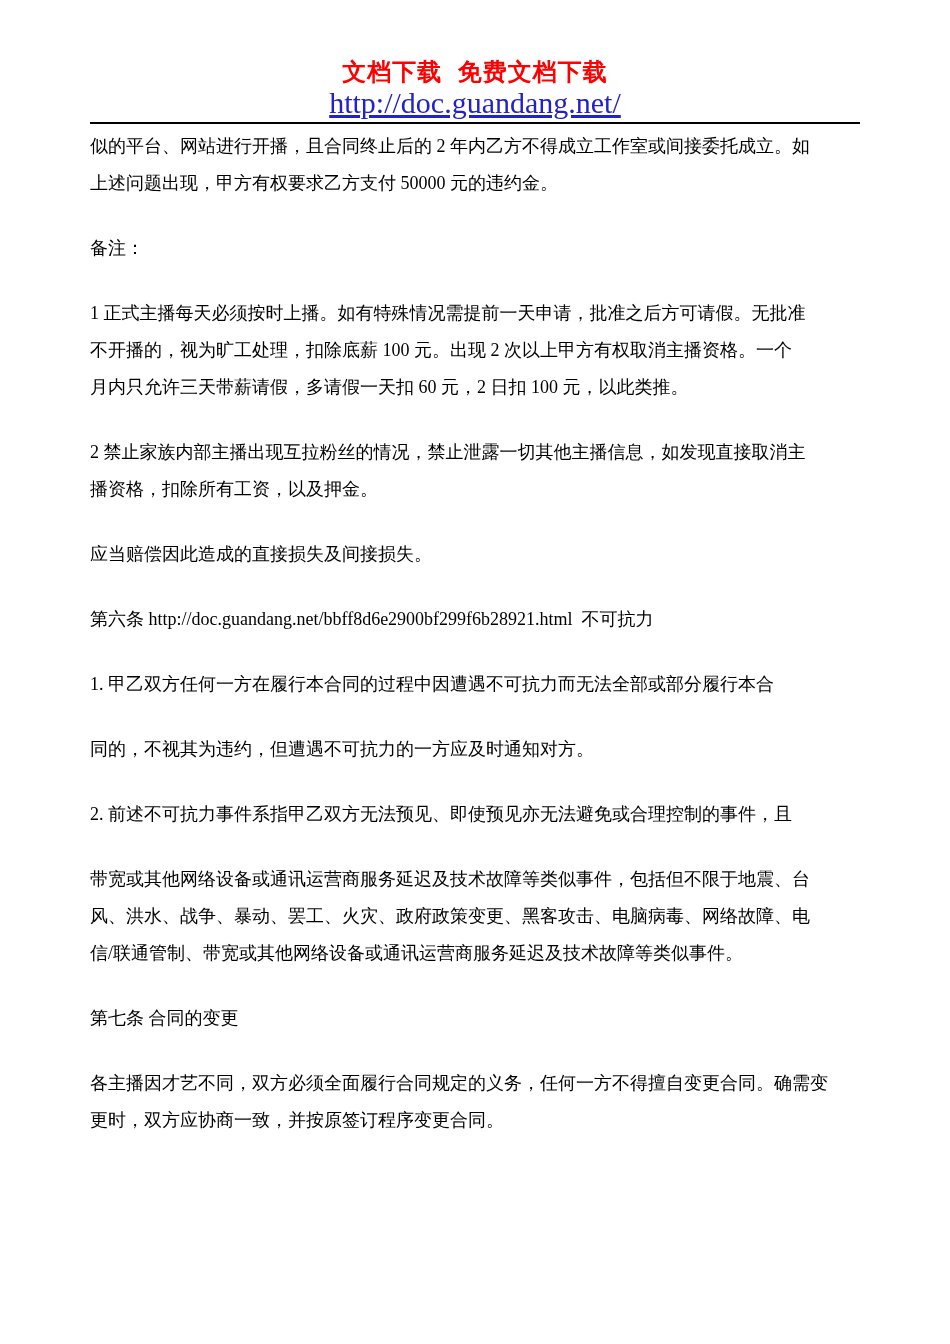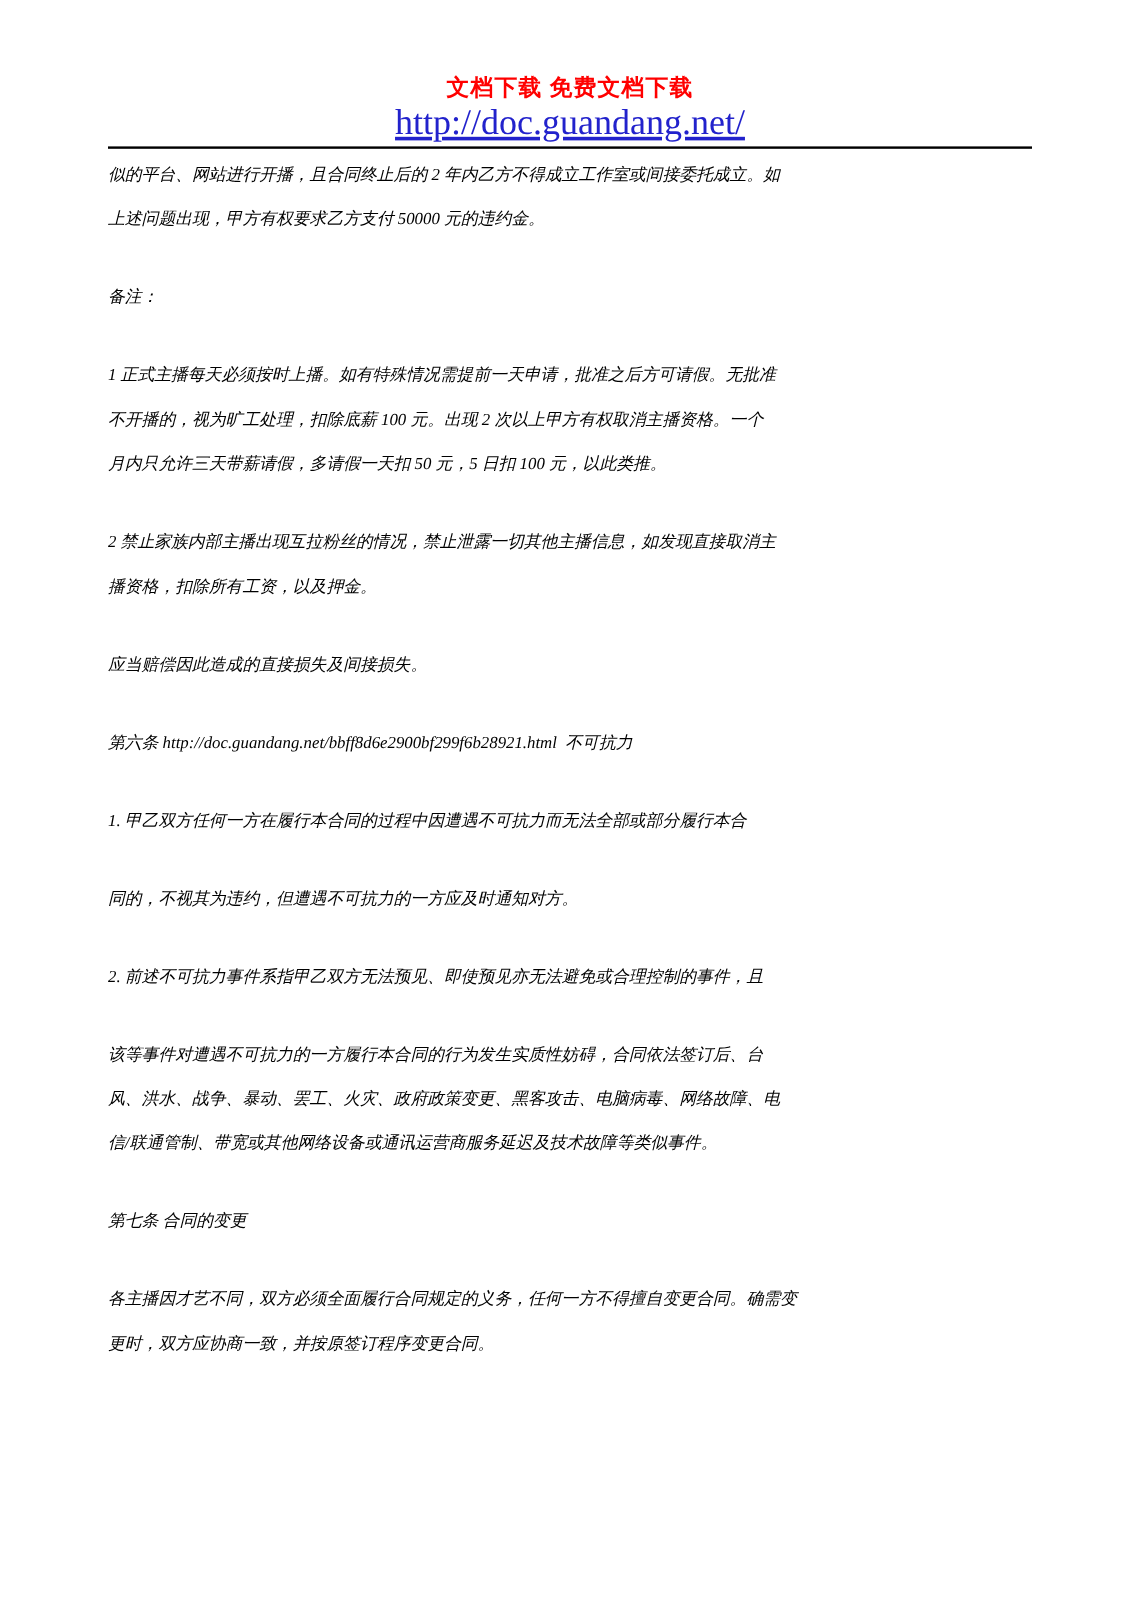--- a/index.html
+++ b/index.html
@@ -13,22 +13,22 @@
     height: 1344px;
     margin: 0 auto;
     background: var(--page-bg, #ffffff);
     overflow: hidden;
   }
   .header {
     padding-top: 62px;
     text-align: center;
   }
   .banner {
-    font-family: Liberation Serif, serif;
-    font-size: 19px;
+    font-family: Liberation Mono, monospace;
+    font-size: 24px;
     font-weight: bold;
     line-height: 24px;
     color: var(--banner-color, #ff0000);
     letter-spacing: 1px;
   }
   .site-link {
     display: block;
     font-family: "Liberation Serif", serif;
     font-size: 30px;
     line-height: 34px;
@@ -44,25 +44,24 @@
   }
   .doc {
     margin: 4px 88px 0 90px;
     color: var(--text-color, #000000);
   }
   .para {
     margin: 0 0 28px 0;
   }
   .ln {
     font-family: "Liberation Serif", "DejaVu Sans", sans-serif;
-    font-size: 14px;
+    font-size: 18px;
     line-height: 37px;
     white-space: pre;
     color: var(--text-color, #000000);
-    font-style: italic;
   }
 </style>
 </head>
 <body>
 
 <div class="page">
 
   <div class="header">
     <div class="banner">文档下载 免费文档下载</div>
     <a class="site-link">http://doc.guandang.net/</a>
@@ -77,21 +76,21 @@
       <div class="ln">上述问题出现，甲方有权要求乙方支付 50000 元的违约金。</div>
     </div>
 
     <div class="para">
       <div class="ln">备注：</div>
     </div>
 
     <div class="para">
       <div class="ln">1 正式主播每天必须按时上播。如有特殊情况需提前一天申请，批准之后方可请假。无批准</div>
       <div class="ln">不开播的，视为旷工处理，扣除底薪 100 元。出现 2 次以上甲方有权取消主播资格。一个</div>
-      <div class="ln">月内只允许三天带薪请假，多请假一天扣 50 元，5 日扣 100 元，以此类推。</div>
+      <div class="ln">月内只允许三天带薪请假，多请假一天扣 60 元，2 日扣 100 元，以此类推。</div>
     </div>
 
     <div class="para">
       <div class="ln">2 禁止家族内部主播出现互拉粉丝的情况，禁止泄露一切其他主播信息，如发现直接取消主</div>
       <div class="ln">播资格，扣除所有工资，以及押金。</div>
     </div>
 
 
     <div class="para">
       <div class="ln">应当赔偿因此造成的直接损失及间接损失。</div>
@@ -107,21 +106,21 @@
 
     <div class="para">
       <div class="ln">同的，不视其为违约，但遭遇不可抗力的一方应及时通知对方。</div>
     </div>
 
     <div class="para">
       <div class="ln">2. 前述不可抗力事件系指甲乙双方无法预见、即使预见亦无法避免或合理控制的事件，且</div>
     </div>
 
     <div class="para">
-      <div class="ln">该等事件对遭遇不可抗力的一方履行本合同的行为发生实质性妨碍，合同依法签订后、台</div>
+      <div class="ln">带宽或其他网络设备或通讯运营商服务延迟及技术故障等类似事件，包括但不限于地震、台</div>
       <div class="ln">风、洪水、战争、暴动、罢工、火灾、政府政策变更、黑客攻击、电脑病毒、网络故障、电</div>
       <div class="ln">信/联通管制、带宽或其他网络设备或通讯运营商服务延迟及技术故障等类似事件。</div>
     </div>
 
     <div class="para">
       <div class="ln">第七条 合同的变更</div>
     </div>
 
     <div class="para">
       <div class="ln">各主播因才艺不同，双方必须全面履行合同规定的义务，任何一方不得擅自变更合同。确需变</div>

